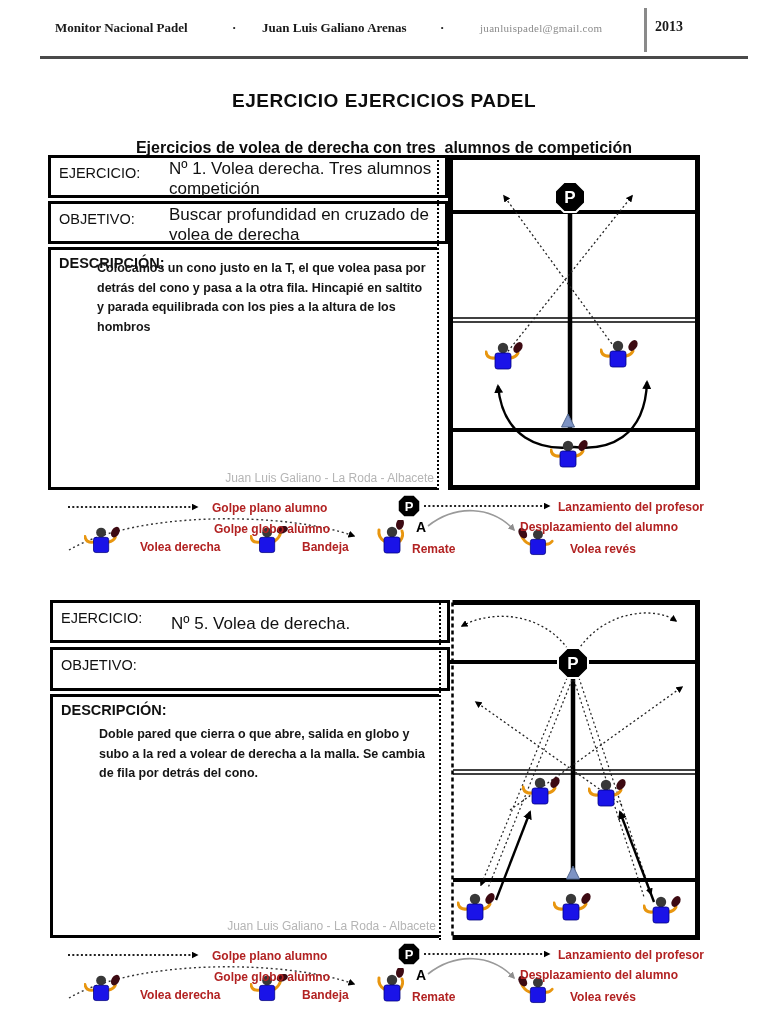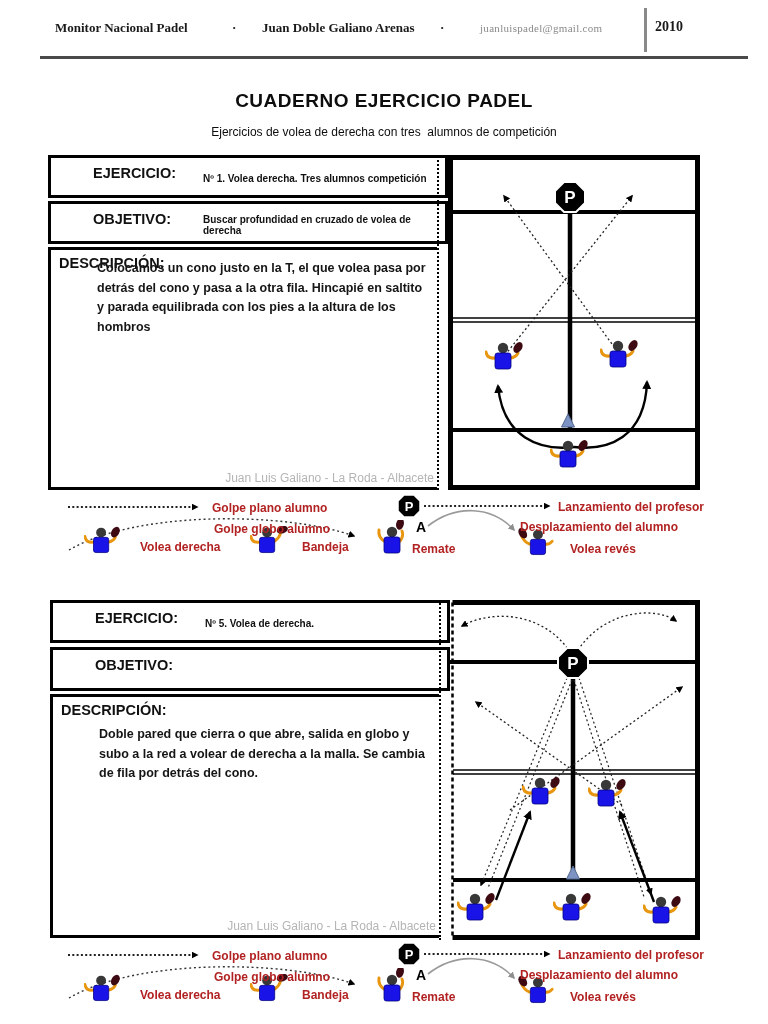--- a/index.html
+++ b/index.html
@@ -8,26 +8,26 @@
   .abs{position:absolute;}
 
   
   .hdr-serif{font-family:"Liberation Serif",serif;font-weight:bold;font-size:13px;color:#1a1a1a;}
   .hdr-email{font-family:"Liberation Serif",serif;font-size:11px;color:#8a8a8a;letter-spacing:.3px;}
   .hdr-rule{left:40px;top:56px;width:708px;height:3px;background:#4a4a4a;}
   .hdr-divider{left:644px;top:8px;width:3px;height:44px;background:#8a8a8a;}
 
   
   .title{left:0;top:90px;width:768px;text-align:center;font-size:19px;font-weight:bold;letter-spacing:.5px;color:#0d0d0d;}
-  .subtitle{left:0;top:125px;width:768px;text-align:center;font-size:12px;font-weight:normal;white-space:pre-wrap;color:#0d0d0d;}
+  .subtitle{left:0;top:139px;width:768px;text-align:center;font-size:16px;font-weight:bold;white-space:pre-wrap;color:#0d0d0d;}
 
   
   .fieldbox{border:3px solid #000;display:flex;align-items:center;box-sizing:border-box;background:#fff;}
-  .fieldbox .flabel{font-size:14.5px;font-weight:bold;padding:8px 6px 0 8px;width:104px;flex:none;align-self:flex-start;padding-top:7px;margin-left:34px;}
-  .fieldbox .fvalue{font-size:10px;font-weight:bold;padding-top:4px;}
+  .fieldbox .flabel{font-size:14.5px;font-weight:normal;padding:8px 6px 0 8px;width:104px;flex:none;align-self:flex-start;padding-top:7px;}
+  .fieldbox .fvalue{font-size:17px;font-weight:normal;padding-top:4px;}
   .descbox{border:3.5px solid #000;border-right:none;box-sizing:border-box;background:#fff;position:absolute;}
   .descbox .dlabel{position:absolute;left:8px;top:5px;font-size:14.5px;font-weight:bold;}
   .descbox .dtext{position:absolute;left:46px;width:332px;font-size:12.5px;font-weight:bold;line-height:19.5px;color:#151515;}
   .descbox .wmark{position:absolute;right:3px;bottom:2px;font-size:12px;color:#b5b5b5;font-weight:normal;}
   .dotline{border-left:2px dotted #000;width:0;}
 
   
   .legend{position:absolute;left:62px;width:650px;height:74px;}
   .legend svg{position:absolute;left:0;top:0;}
   .lg{position:absolute;font-size:12px;font-weight:bold;color:#b22222;white-space:nowrap;}
@@ -80,28 +80,28 @@
         <ellipse cx="5" cy="7.5" rx="4" ry="6" transform="rotate(-32 5 7.5)" fill="#3d0a12"></ellipse>
       </symbol>
       <symbol id="sym-cone" viewBox="0 0 16 15">
         <polygon points="8,1 14.5,14 1.5,14" fill="#7d93c4" stroke="#51668f" stroke-width="1"></polygon>
       </symbol>
     </defs>
   </svg>
 
   <div class="abs hdr-serif" style="left:55px;top:20px">Monitor Nacional Padel</div>
   <div class="abs hdr-serif" style="left:232px;top:20px">·</div>
-  <div class="abs hdr-serif" style="left:262px;top:20px">Juan Doble Galiano Arenas</div>
+  <div class="abs hdr-serif" style="left:262px;top:20px">Juan Luis Galiano Arenas</div>
   <div class="abs hdr-serif" style="left:440px;top:20px">·</div>
   <div class="abs hdr-email" style="left:480px;top:22px">juanluispadel@gmail.com</div>
   <div class="abs hdr-divider"></div>
-  <div class="abs hdr-serif" style="left:655px;top:19px;font-size:14px">2010</div>
+  <div class="abs hdr-serif" style="left:655px;top:19px;font-size:14px">2013</div>
   <div class="abs hdr-rule"></div>
 
-  <div class="abs title">CUADERNO EJERCICIO PADEL</div>
+  <div class="abs title">EJERCICIO EJERCICIOS PADEL</div>
   <div class="abs subtitle">Ejercicios de volea de derecha con tres  alumnos de competición</div>
 
   <div class="abs fieldbox" style="left:48px;top:155px;width:400px;height:43px">
     <span class="flabel">EJERCICIO:</span>
     <span class="fvalue">Nº 1. Volea derecha. Tres alumnos competición</span>
   </div>
   <div class="abs fieldbox" style="left:48px;top:201px;width:400px;height:43px">
     <span class="flabel">OBJETIVO:</span>
     <span class="fvalue">Buscar profundidad en cruzado de volea de derecha</span>
   </div>

